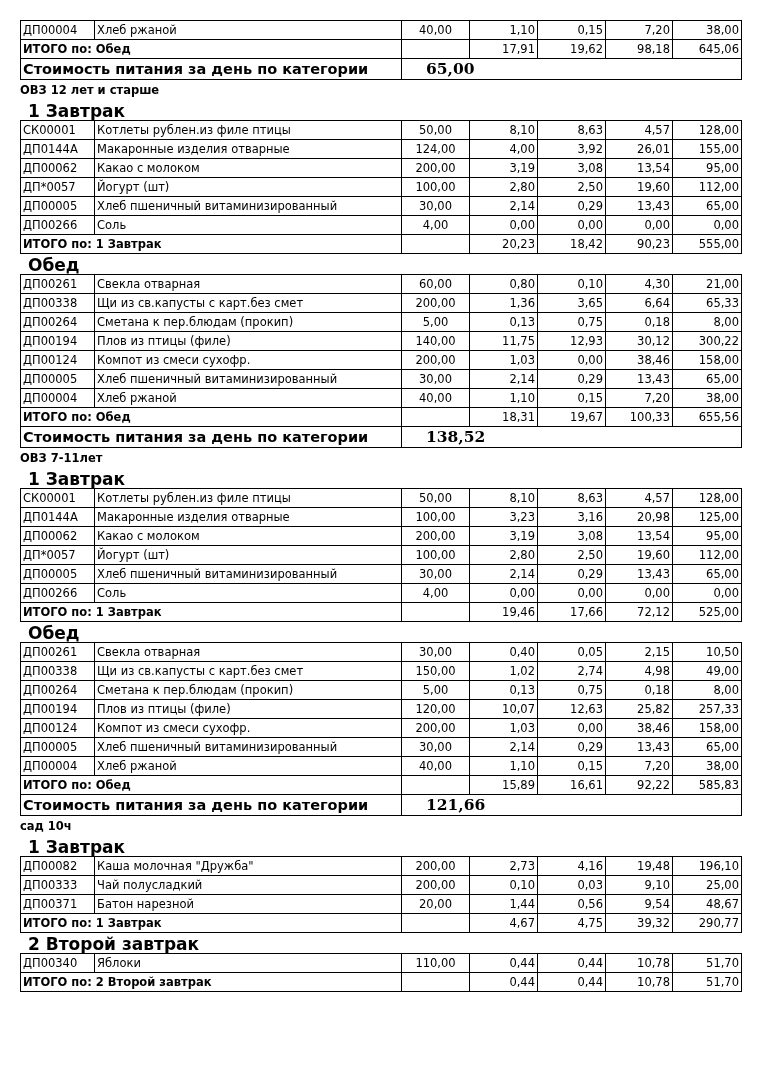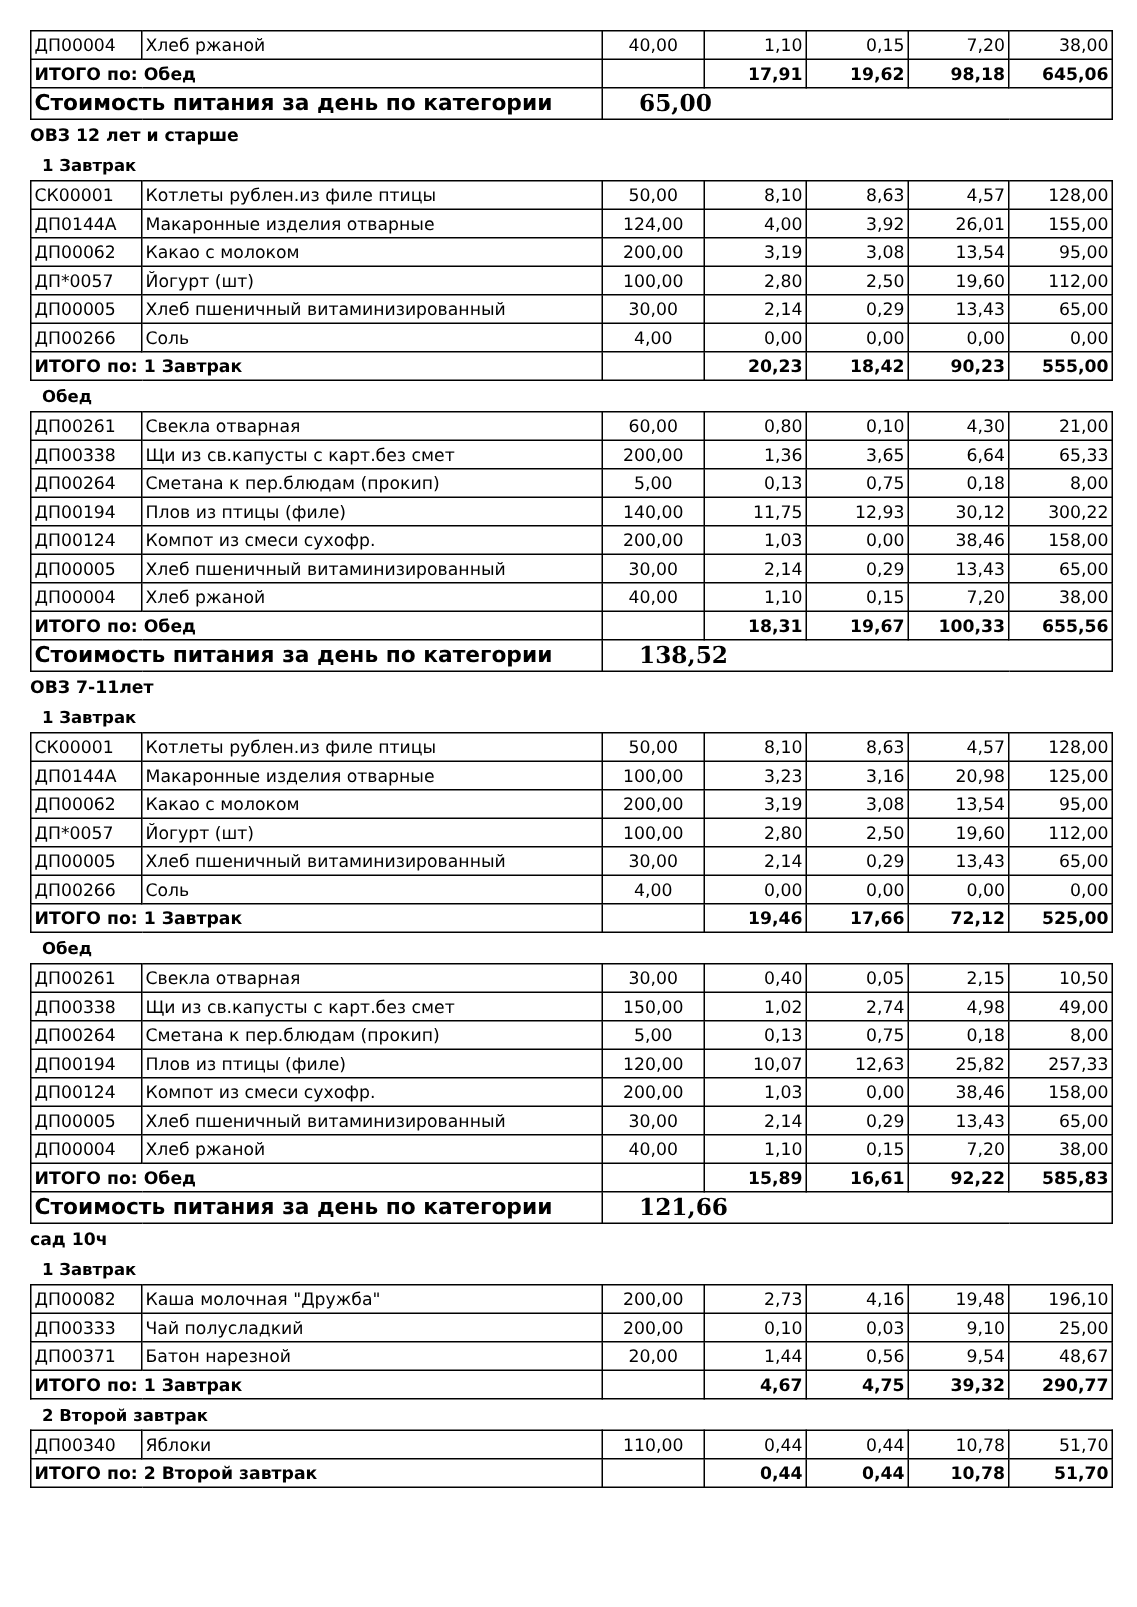--- a/index.html
+++ b/index.html
@@ -21,29 +21,29 @@
   col.c-code { width: 74px; }
   col.c-name { width: 307px; }
   col.c-qty  { width: 68px; }
   col.c-p    { width: 68px; }
   col.c-f    { width: 68px; }
   col.c-c    { width: 67px; }
   col.c-kcal { width: 69px; }
   td.num { text-align: right; }
   td.qty { text-align: center; }
   tr.total td { font-weight: bold; }
-  tr.total td.num { font-weight: bold; }
+  tr.total td.num { font-weight: normal; }
   tr.cost td { height: 20px; line-height: 20px; font-weight: bold; font-size: 14.5px; margin-left: 38px; }
   tr.cost td.cost-val { font-size: 15.5px; font-family: "DejaVu Serif", "Liberation Serif", serif; padding-left: 24px; }
   .cat-title {
     text-align: left; font-weight: bold; font-size: 11.5px;
     height: 20px; line-height: 20px;
   }
   .meal-title {
-    font-weight: bold; font-size: 11px; padding-left: 8px;
+    font-weight: bold; font-size: 17px; padding-left: 8px;
     height: 20px; line-height: 22px;
   }
 </style>
 </head>
 <body>
 
 <div id="doc">
 
   <table class="grid">
     <colgroup>

